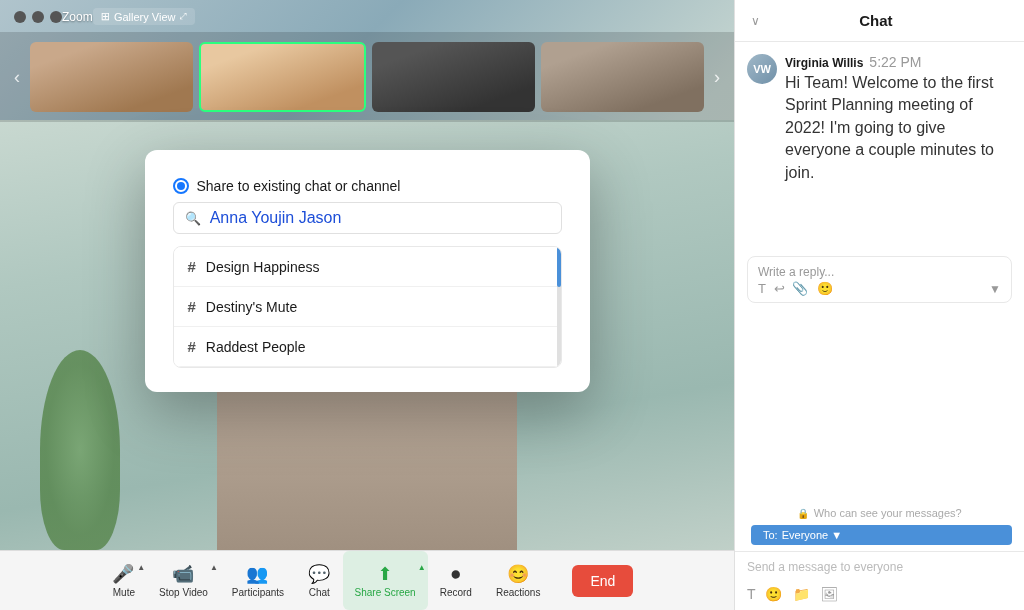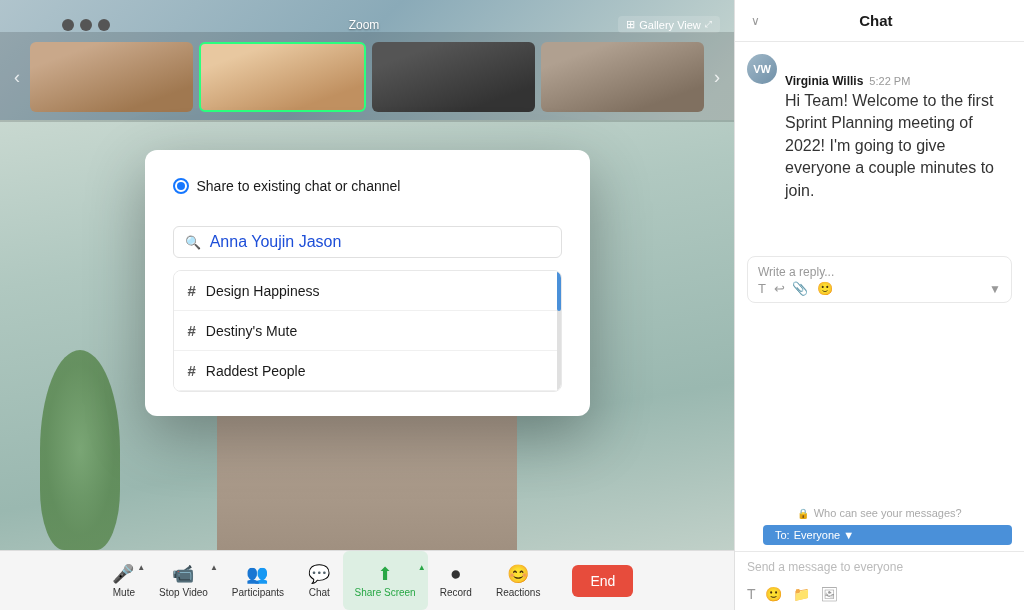--- a/index.html
+++ b/index.html
@@ -27,29 +27,27 @@
       background: linear-gradient(135deg, #b0c4cc 0%, #8aaab8 30%, #c5d5d0 60%, #d0ddd8 100%);
       position: relative;
       display: flex;
       flex-direction: column;
     }
 
     
     .top-bar {
       display: flex;
       align-items: center;
-      justify-content: space-between;
       padding: 8px 14px;
       background: rgba(0,0,0,0.0);
       position: absolute;
-      top: 8px;
+      top: 0;
       left: 0;
       right: 0;
       z-index: 10;
-      margin-left: 48px;
     }
 
     .window-controls {
       display: flex;
       gap: 6px;
       align-items: center;
     }
     .win-btn {
       width: 12px; height: 12px;
       border-radius: 50%;
@@ -209,21 +207,21 @@
       font-size: 12px;
       color: #666;
       line-height: 1.5;
       margin-bottom: 20px;
     }
 
     .radio-option {
       display: flex;
       align-items: center;
       gap: 8px;
-      margin-bottom: 32px;
+      margin-bottom: 8px;
       cursor: pointer;
     }
     .radio-circle {
       width: 16px;
       height: 16px;
       border-radius: 50%;
       border: 2px solid #1677ff;
       background: #fff;
       display: flex;
       align-items: center;
@@ -441,24 +439,23 @@
     .msg-header {
       display: flex;
       align-items: baseline;
       gap: 6px;
       margin-bottom: 2px;
     }
     .msg-author {
       font-size: 12px;
       font-weight: 600;
       color: #1a1a1a;
-      margin-top: 20px;
     }
     .msg-time {
-      font-size: 11px;
+      font-size: 14px;
       color: #999;
     }
     .msg-text {
       font-size: 16px;
       color: #333;
       line-height: 1.4;
     }
 
     
     .reply-box {
@@ -506,21 +503,21 @@
     }
 
     .to-everyone-bar {
       background: #4a90d9;
       color: #fff;
       font-size: 11px;
       padding: 4px 12px;
       display: flex;
       align-items: center;
       gap: 4px;
-      margin: 0 12px 6px 28px;
+      margin: 0 12px 6px 16px;
       border-radius: 4px;
       text-align: right;
     }
 
     .message-input-area {
       border-top: 1px solid #e8e8e8;
       padding: 8px 12px;
       display: flex;
       align-items: center;
     }

